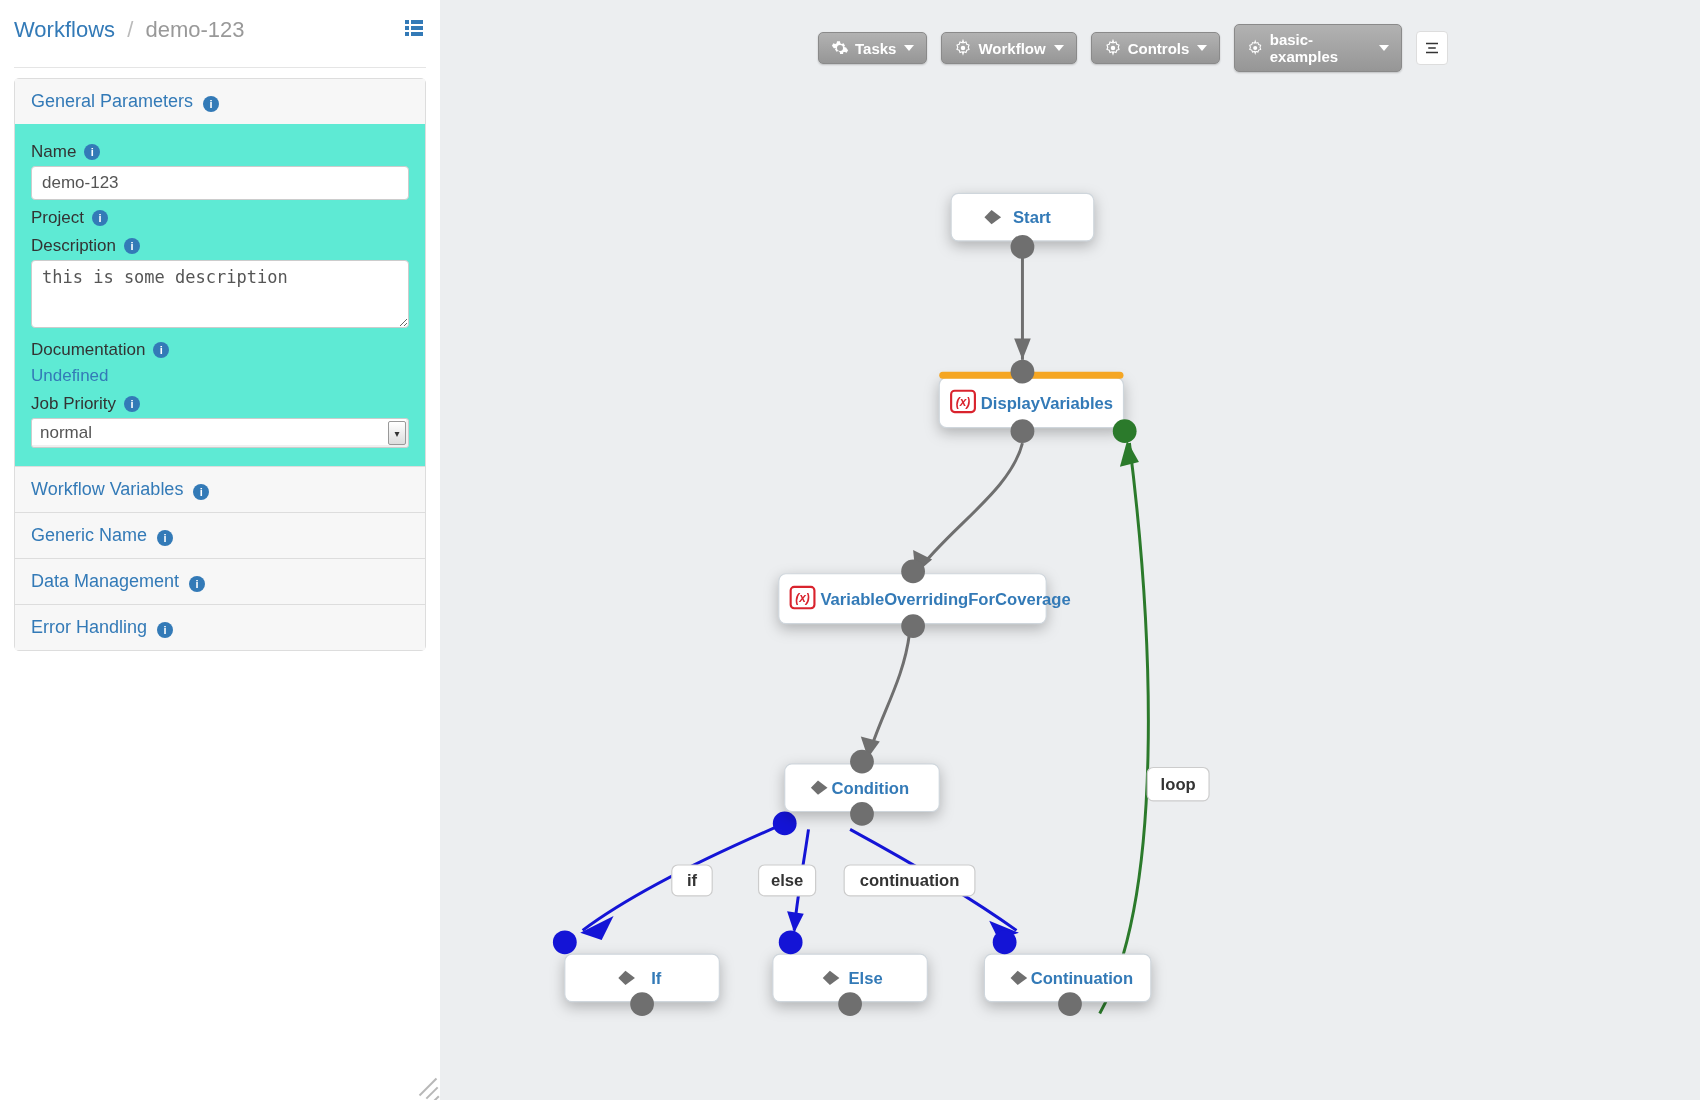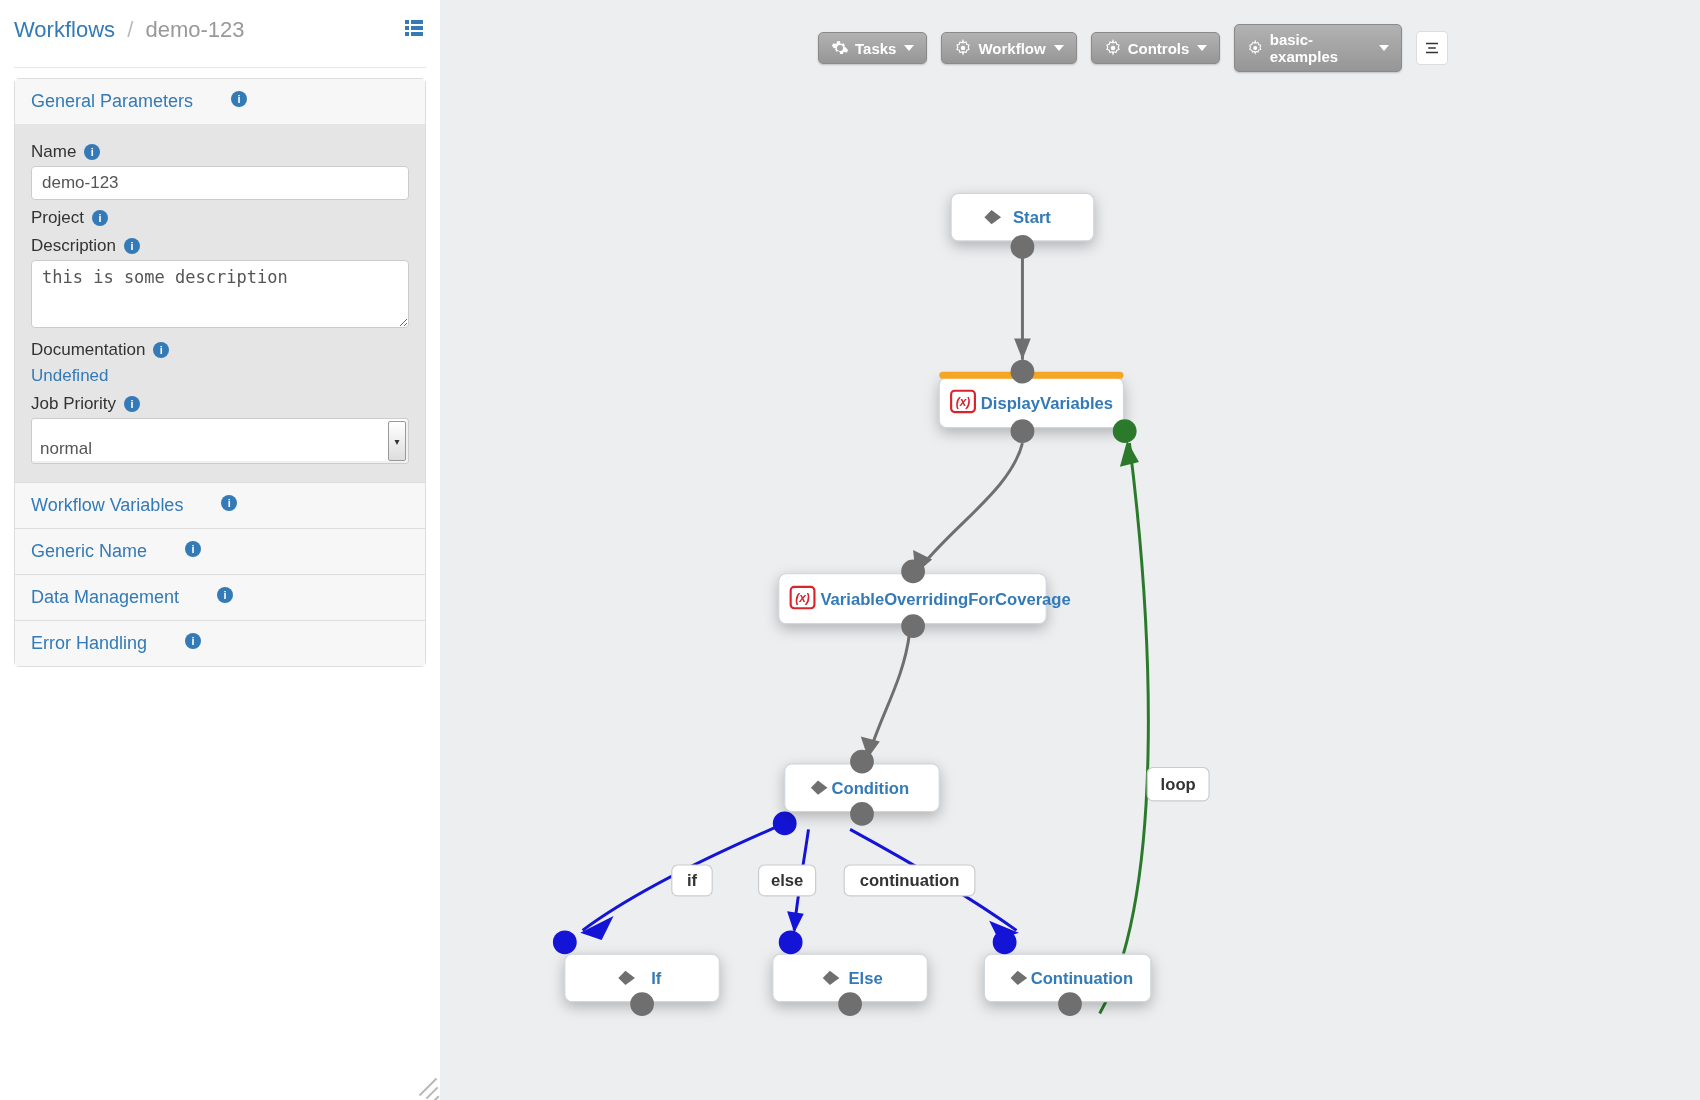--- a/index.html
+++ b/index.html
@@ -11,36 +11,36 @@
   .crumb { font-size: 22px; }
   .crumb a { color: #337ab7; text-decoration: none; }
   .crumb .sep { color: #bbb; padding: 0 6px; }
   .crumb .cur { color: #999; }
   .list-icon { color: #337ab7; cursor: pointer; }
   .list-icon svg { width: 24px; height: 24px; fill: #337ab7; }
 
   .panel-box { border: 1px solid #ddd; border-radius: 5px; background: #fff; }
   .section { border-bottom: 1px solid #ddd; }
   .section:last-child { border-bottom: none; }
-  .section-hd { padding: 12px 16px; font-size: 18px; color: #337ab7; background: #f7f7f7; cursor: pointer; display: flex; align-items: flex-start; gap: 28px; }
+  .section-hd { padding: 12px 16px; font-size: 18px; color: #337ab7; background: #f7f7f7; cursor: pointer; display: flex; align-items: flex-end; }
   .section-hd .info-icon { margin-left: 10px; }
-  .section-body { padding: 10px 16px 18px 16px; background: #e5e5e5; }
+  .section-body { padding: 10px 16px 18px 16px; background: #5eead4; }
 
   .field-label { font-size: 17px; color: #333; margin-top: 8px; margin-bottom: 4px; display: flex; align-items: center; }
   .field-label .info-icon { margin-left: 8px; }
   .info-icon { display: inline-flex; align-items: center; justify-content: center; width: 16px; height: 16px; border-radius: 50%; background: #337ab7; color: #fff; font-size: 11px; font-weight: bold; font-style: normal; cursor: help; }
 
   input[type=text], textarea, select.native {
     width: 100%; font-size: 17px; padding: 6px 10px; border: 1px solid #ccc; border-radius: 4px; background: #fff; color: #555;
   }
   textarea { height: 68px; resize: both; }
   .undef-link { color: #337ab7; font-size: 17px; cursor: pointer; display: inline-block; margin-top: 2px; }
 
   .select-wrap { position: relative; width: 100%; }
-  .select-display { width: 100%; font-size: 17px; padding: 20px 30px 4px 8px; border: 1px solid #ccc; border-radius: 3px; background: #fff; box-shadow: inset -2px -2px 0 rgba(0,0,0,0.06); color: #555; }
+  .select-display { width: 100%; font-size: 17px; padding: 4px 30px 4px 8px; border: 1px solid #ccc; border-radius: 3px; background: #fff; box-shadow: inset -2px -2px 0 rgba(0,0,0,0.06); color: #555; }
   .select-btn { position: absolute; right: 3px; top: 3px; bottom: 3px; width: 18px; border: 1px solid #999; border-radius: 2px; background: linear-gradient(#fff,#ddd); display: flex; align-items: center; justify-content: center; font-size: 10px; color: #333; }
 
   .resize-grip { position: absolute; right: 4px; bottom: 2px; width: 26px; height: 26px; opacity: .6; }
   .resize-grip .l { position: absolute; background: #888; height: 2px; transform: rotate(-45deg); }
   .resize-grip .l1 { width: 24px; right: -4px; bottom: 10px; }
   .resize-grip .l2 { width: 16px; right: -4px; bottom: 4px; }
   .resize-grip .l3 { width: 8px;  right: -4px; bottom: -2px; }
 
   
   .canvas-wrap { flex: 1; position: relative; background: #eceef0; overflow: hidden; }

